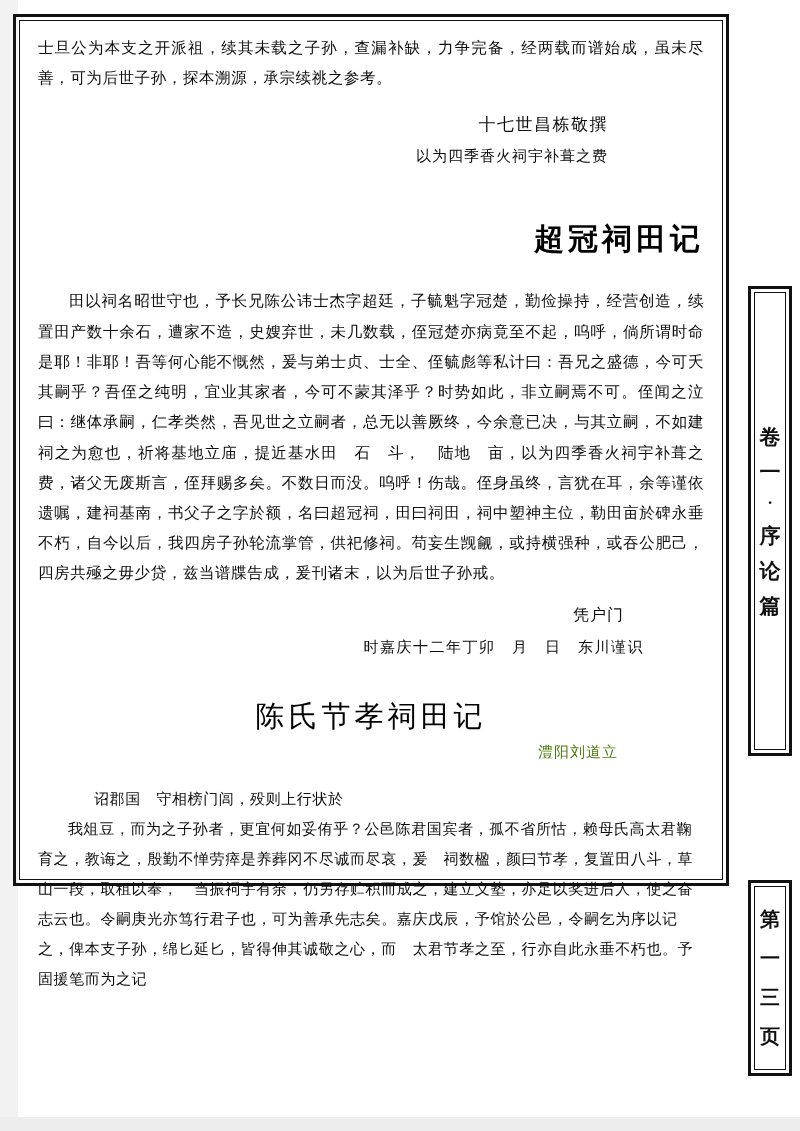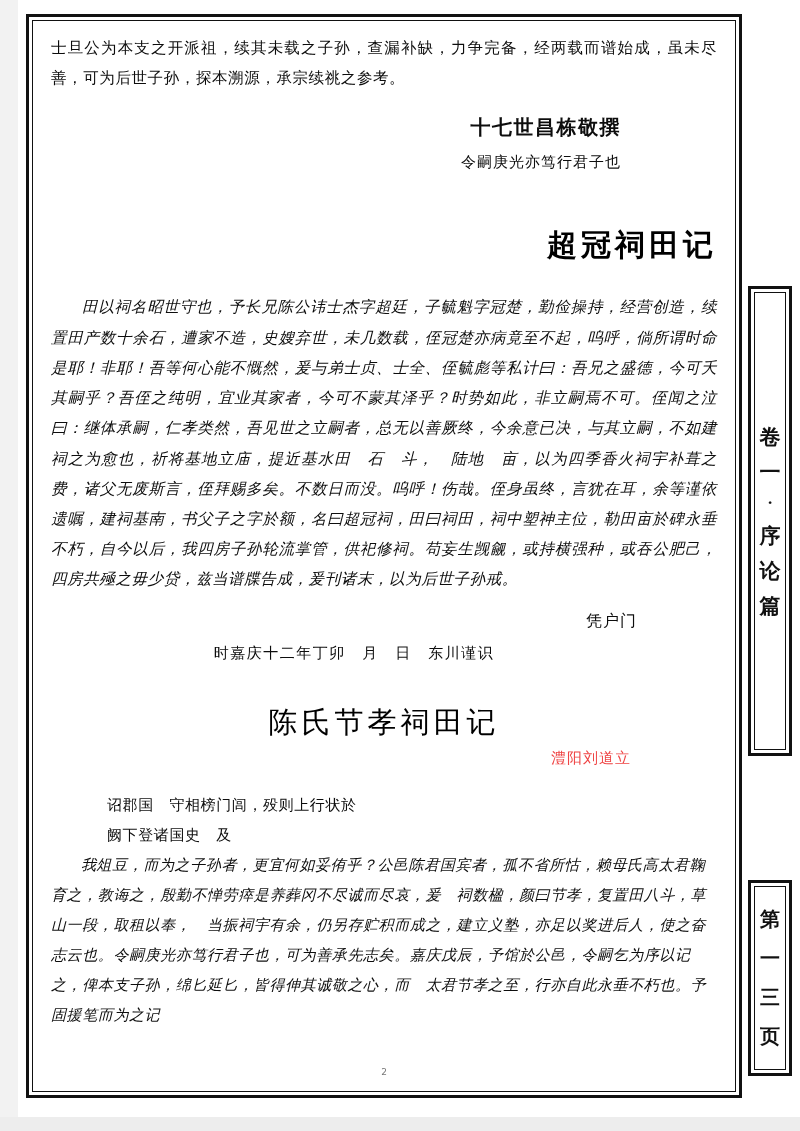--- a/index.html
+++ b/index.html
@@ -32,24 +32,24 @@
   .scan-edge-bottom {
     position: absolute;
     left: 0; right: 0; bottom: 0;
     height: 14px;
     background: #ededed;
   }
 
   
   .frame {
     position: absolute;
-    left: 26px;
+    left: 13px;
     top: 14px;
     width: 716px;
-    height: 1084px;
+    height: 872px;
     border: 3px solid #111;
     box-sizing: border-box;
   }
   .frame:before {
     content: "";
     position: absolute;
     inset: 3px;
     border: 1px solid #111;
   }
   .frame-inner {
@@ -130,32 +130,32 @@
 
   
   .body-text {
     font-family: "DejaVu Serif", serif;
     font-size: 15.5px;
     line-height: 1.95;
     color: #0d0d0d;
     text-align: justify;
     letter-spacing: 0.6px;
   }
-  .indent-2 { text-indent: 2em; font-style: italic; }
+  .indent-2 { text-indent: 2em; }
 
   .sig-block {
     margin-top: 14px;
     text-align: right;
     font-family: "DejaVu Serif", serif;
     color: #0d0d0d;
     line-height: 2.0;
     padding-right: 96px;
   }
   .sig-line-1 { font-size: 15px; letter-spacing: 1px; }
-  .sig-line-2 { font-size: 20px; font-weight: bold; letter-spacing: 1.5px; }
+  .sig-line-2 { font-size: 17px; font-weight: normal; letter-spacing: 1.5px; }
   .sig-line-3 { font-size: 15px; letter-spacing: 1px; }
 
   .heading-1 {
     text-align: right;
     font-family: "DejaVu Serif", serif;
     font-weight: bold;
     font-size: 30px;
     letter-spacing: 4px;
     color: #000;
     margin: 48px 0 26px 0;
@@ -167,21 +167,21 @@
     font-size: 29px;
     letter-spacing: 4px;
     color: #000;
     margin: 40px 0 6px 0;
   }
   .byline {
     text-align: right;
     font-family: "DejaVu Serif", serif;
     font-size: 15px;
     letter-spacing: 1px;
-    color: #ef4444;
+    color: #4d7c0f;
     padding-right: 86px;
     margin-bottom: 22px;
   }
 
   
   .names-block {
     display: flex;
     justify-content: flex-end;
     align-items: center;
     gap: 18px;
@@ -197,21 +197,21 @@
   .names-grid {
     display: grid;
     grid-template-columns: repeat(3, auto);
     column-gap: 26px;
     row-gap: 6px;
     font-size: 16px;
     font-weight: bold;
     letter-spacing: 1px;
   }
   .date-line {
-    text-align: center;
+    text-align: right;
     font-family: "DejaVu Serif", serif;
     font-size: 15px;
     letter-spacing: 1.5px;
     color: #0d0d0d;
     padding-right: 60px;
     margin-top: 12px;
   }
 
   .sub-para {
     font-family: "DejaVu Serif", serif;
@@ -240,37 +240,36 @@
   <div class="scan-edge-left"></div>
   <div class="scan-edge-bottom"></div>
 
   <div class="frame">
     <div class="frame-inner">
 
       <div class="body-text">士旦公为本支之开派祖，续其未载之子孙，查漏补缺，力争完备，经两载而谱始成，虽未尽善，可为后世子孙，探本溯源，承宗续祧之参考。</div>
 
       <div class="sig-block">
         <div class="sig-line-2">十七世昌栋敬撰</div>
-        <div class="sig-line-3">令嗣庚光亦笃行君子也</div>
+        <div class="sig-line-3">以为四季香火祠宇补葺之费</div>
       </div>
 
       <div class="heading-1">超冠祠田记</div>
       <div class="body-text indent-2">田以祠名昭世守也，予长兄陈公讳士杰字超廷，子毓魁字冠楚，勤俭操持，经营创造，续置田产数十余石，遭家不造，史嫂弃世，未几数载，侄冠楚亦病竟至不起，呜呼，倘所谓时命是耶！非耶！吾等何心能不慨然，爰与弟士贞、士全、侄毓彪等私计曰：吾兄之盛德，今可夭其嗣乎？吾侄之纯明，宜业其家者，今可不蒙其泽乎？时势如此，非立嗣焉不可。侄闻之泣曰：继体承嗣，仁孝类然，吾见世之立嗣者，总无以善厥终，今余意已决，与其立嗣，不如建祠之为愈也，祈将基地立庙，提近基水田　石　斗，　陆地　亩，以为四季香火祠宇补葺之费，诸父无废斯言，侄拜赐多矣。不数日而没。呜呼！伤哉。侄身虽终，言犹在耳，余等谨依遗嘱，建祠基南，书父子之字於额，名曰超冠祠，田曰祠田，祠中塑神主位，勒田亩於碑永垂不朽，自今以后，我四房子孙轮流掌管，供祀修祠。苟妄生觊觎，或持横强种，或吞公肥己，四房共殛之毋少贷，兹当谱牒告成，爰刊诸末，以为后世子孙戒。</div>
 
       <div class="names-block">
         <div class="names-label">凭户门</div>
       </div>
 
       <div class="date-line">时嘉庆十二年丁卯　月　日　东川谨识</div>
 
       <div class="heading-2">陈氏节孝祠田记</div>
       <div class="byline">澧阳刘道立</div>
 
       <div class="sub-para pl">诏郡国　守相榜门闾，殁则上行状於</div>
-      <div class="sub-para pl">阙下登诸国史　及</div>
 
       <div class="sub-para indent-2">我俎豆，而为之子孙者，更宜何如妥侑乎？公邑陈君国宾者，孤不省所怙，赖母氏高太君鞠育之，教诲之，殷勤不惮劳瘁是养葬冈不尽诚而尽哀，爰　祠数楹，颜曰节孝，复置田八斗，草山一段，取租以奉，　当振祠宇有余，仍另存贮积而成之，建立义塾，亦足以奖进后人，使之奋志云也。令嗣庚光亦笃行君子也，可为善承先志矣。嘉庆戊辰，予馆於公邑，令嗣乞为序以记之，俾本支子孙，绵匕延匕，皆得伸其诚敬之心，而　太君节孝之至，行亦自此永垂不朽也。予固援笔而为之记</div>
 
     </div>
     <div class="tiny-mark">2</div>
   </div>
 
   <div class="side-band">
     <div class="side-band-text">
       <span>卷</span>

